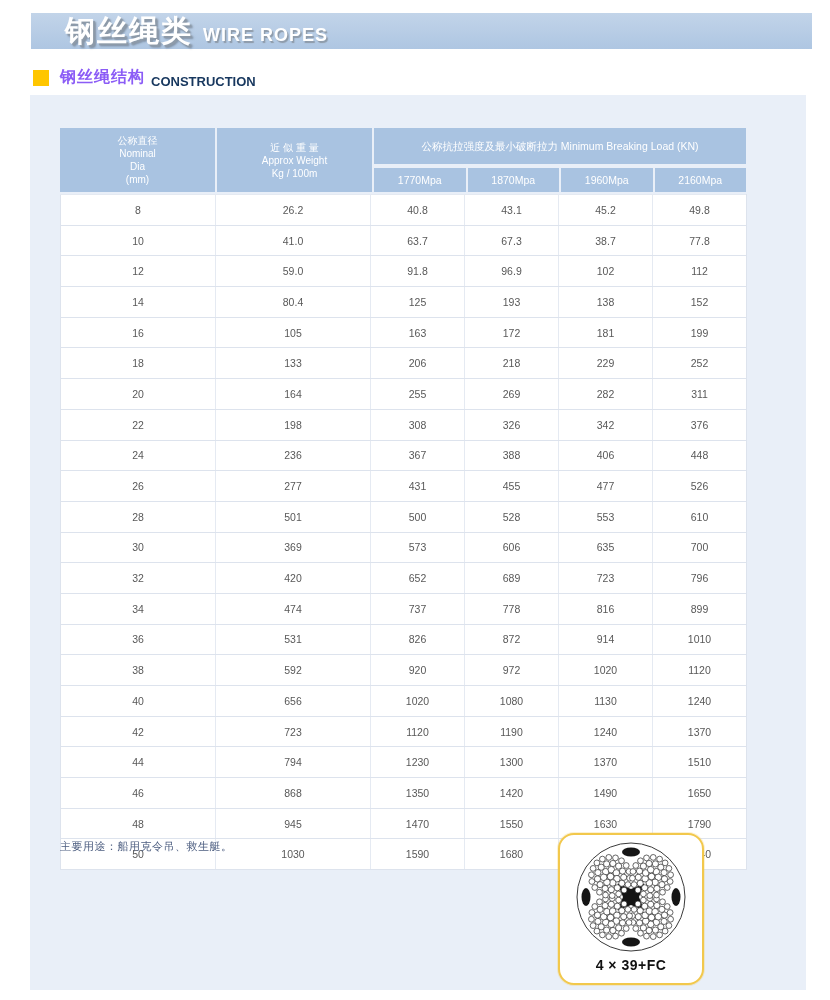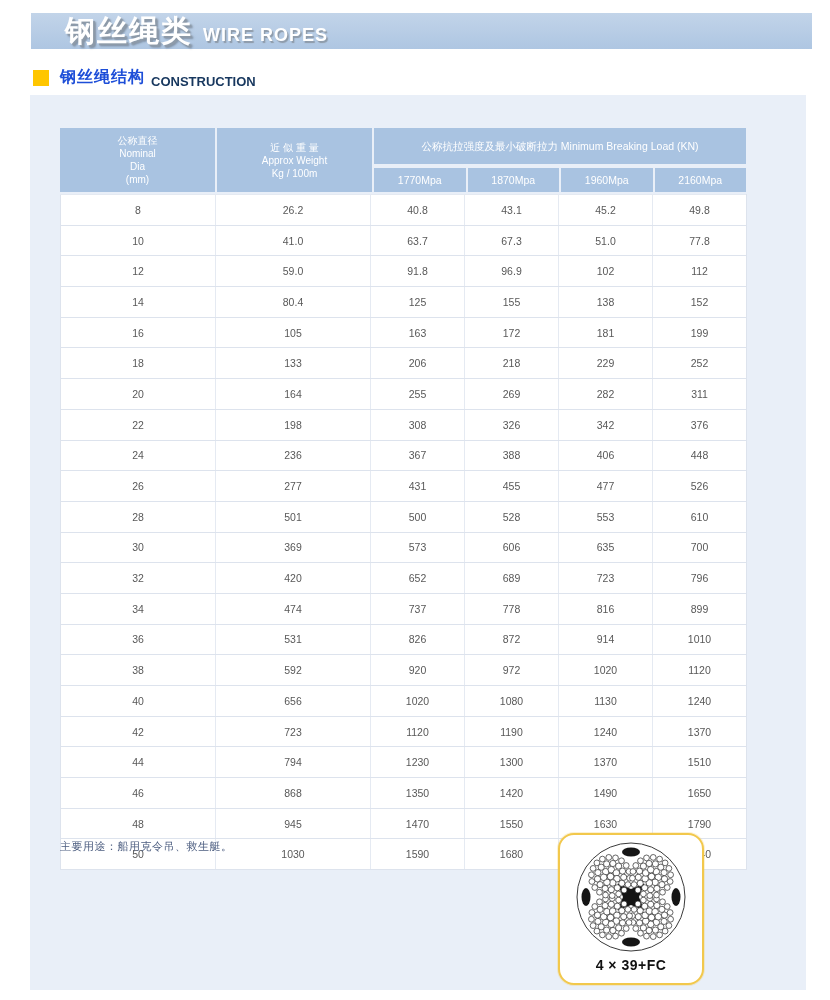--- a/index.html
+++ b/index.html
@@ -17,21 +17,21 @@
     font-size:30px;font-weight:bold;color:#ffffff;letter-spacing:2px;
     text-shadow:2px 2px 1px #8d9aa8, 3px 3px 2px rgba(90,100,115,.55);
   }
   .banner .en{
     font-size:18px;font-weight:bold;color:#ffffff;margin-left:10px;margin-top:8px;
     letter-spacing:1px;text-shadow:1.5px 1.5px 1px #8d9aa8;
   }
   
   .section-heading{position:absolute;left:33px;top:66px;display:flex;align-items:center;}
   .bullet{width:16px;height:16px;background:#ffc600;}
-  .section-heading .zh{font-size:16px;font-weight:bold;color:#1d4ed8;margin-left:11px;letter-spacing:1px;}
+  .section-heading .zh{font-size:16px;font-weight:bold;color:#8b5cf6;margin-left:11px;letter-spacing:1px;}
   .section-heading .en{font-size:13px;font-weight:bold;color:#17375e;margin-left:6px;margin-top:8px;}
   
   .panel{position:absolute;left:30px;top:95px;width:776px;height:895px;background:#e9eff8;}
   
   .tbl{position:absolute;left:60px;top:128px;width:686px;}
   .thead{display:flex;gap:2px;font-size:10px;color:#ffffff;}
   .th{background:#a9c3e1;display:flex;flex-direction:column;align-items:center;justify-content:center;text-align:center;line-height:13px;}
   .th-col1,.th-col2{width:155px;height:64px;}
   .th-group-wrap{flex:1;display:flex;flex-direction:column;gap:4px;height:64px;}
   .th-group{height:36px;font-size:10.5px;}
@@ -115,36 +115,36 @@
           <td>40.8</td>
           <td>43.1</td>
           <td>45.2</td>
           <td>49.8</td>
         </tr>
         <tr>
           <td>10</td>
           <td>41.0</td>
           <td>63.7</td>
           <td>67.3</td>
-          <td>51.0</td>
+          <td>38.7</td>
           <td>77.8</td>
         </tr>
         <tr>
           <td>12</td>
           <td>59.0</td>
           <td>91.8</td>
           <td>96.9</td>
           <td>102</td>
           <td>112</td>
         </tr>
         <tr>
           <td>14</td>
           <td>80.4</td>
           <td>125</td>
-          <td>155</td>
+          <td>193</td>
           <td>138</td>
           <td>152</td>
         </tr>
         <tr>
           <td>16</td>
           <td>105</td>
           <td>163</td>
           <td>172</td>
           <td>181</td>
           <td>199</td>

